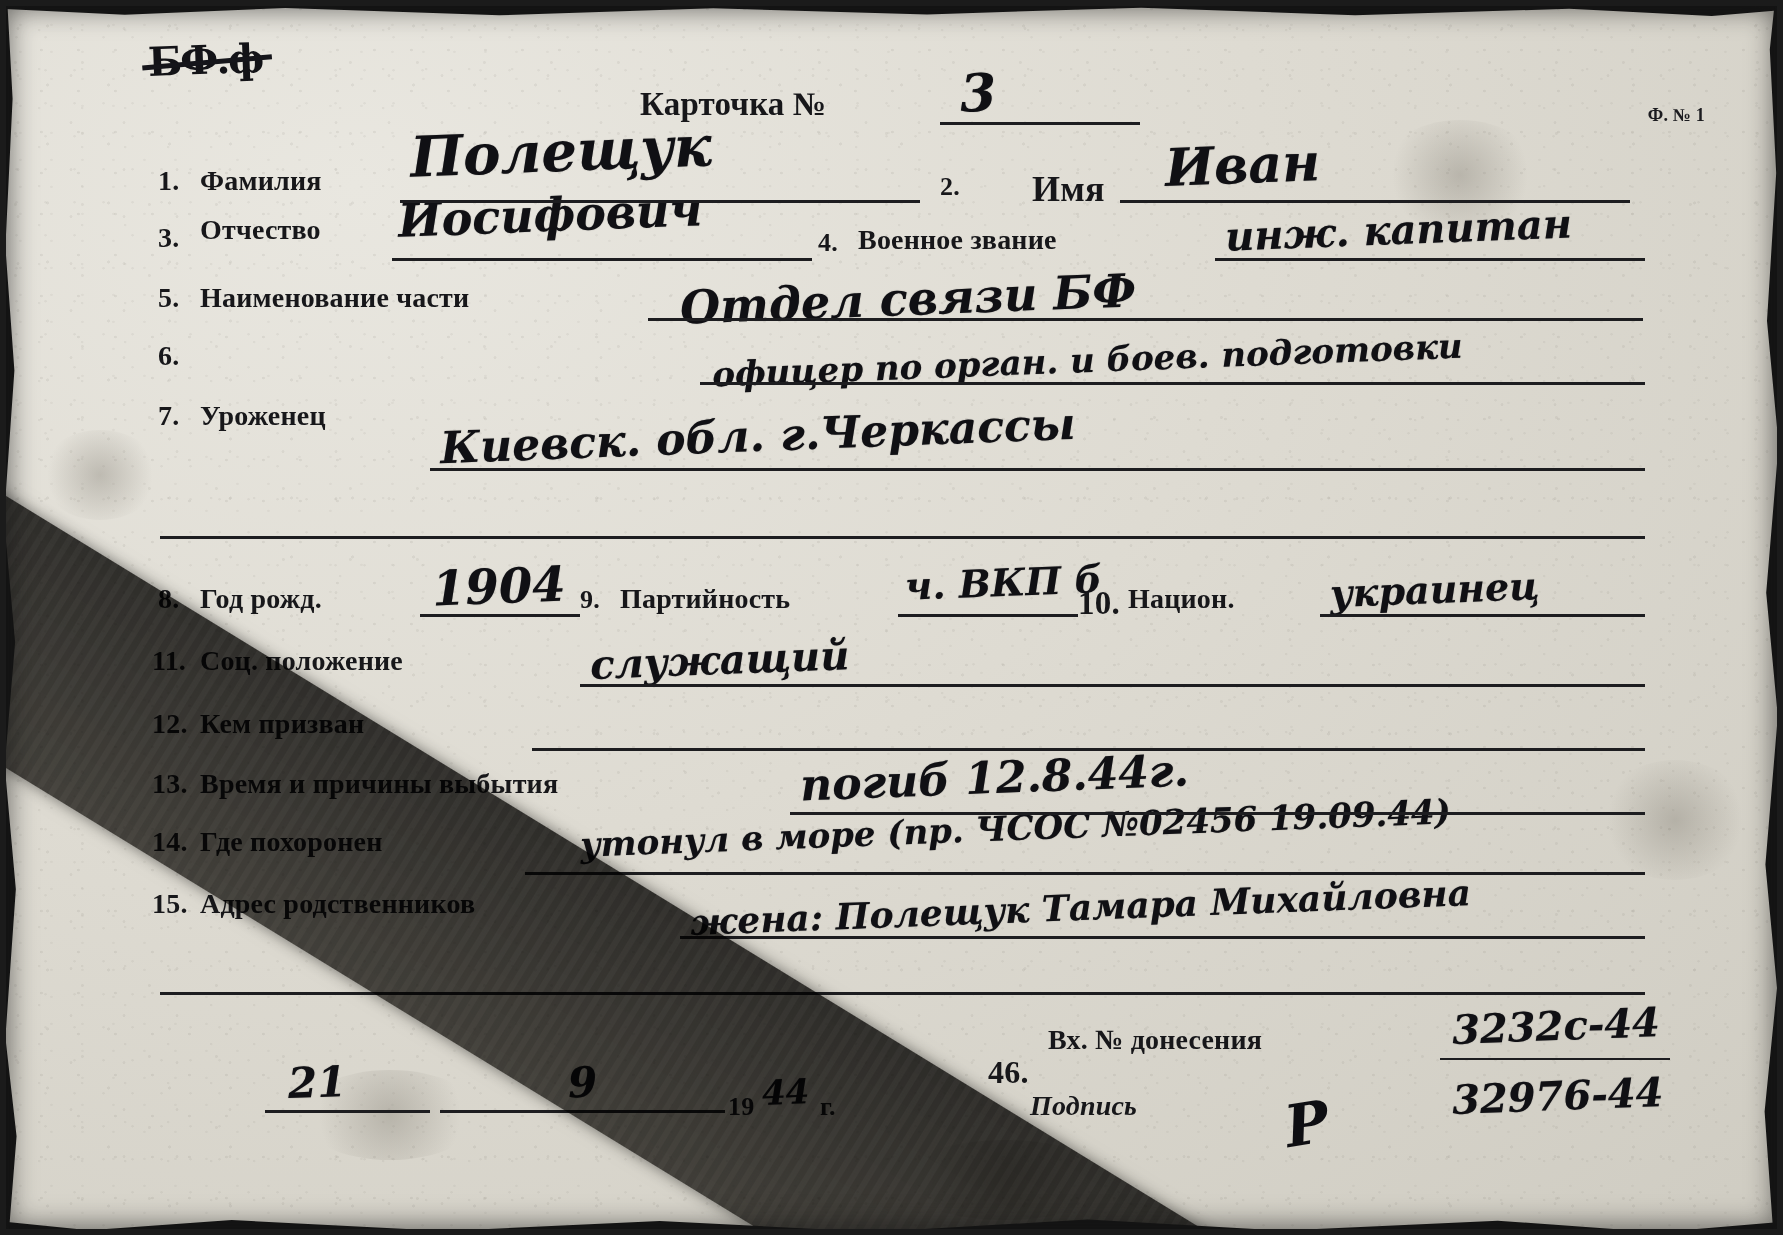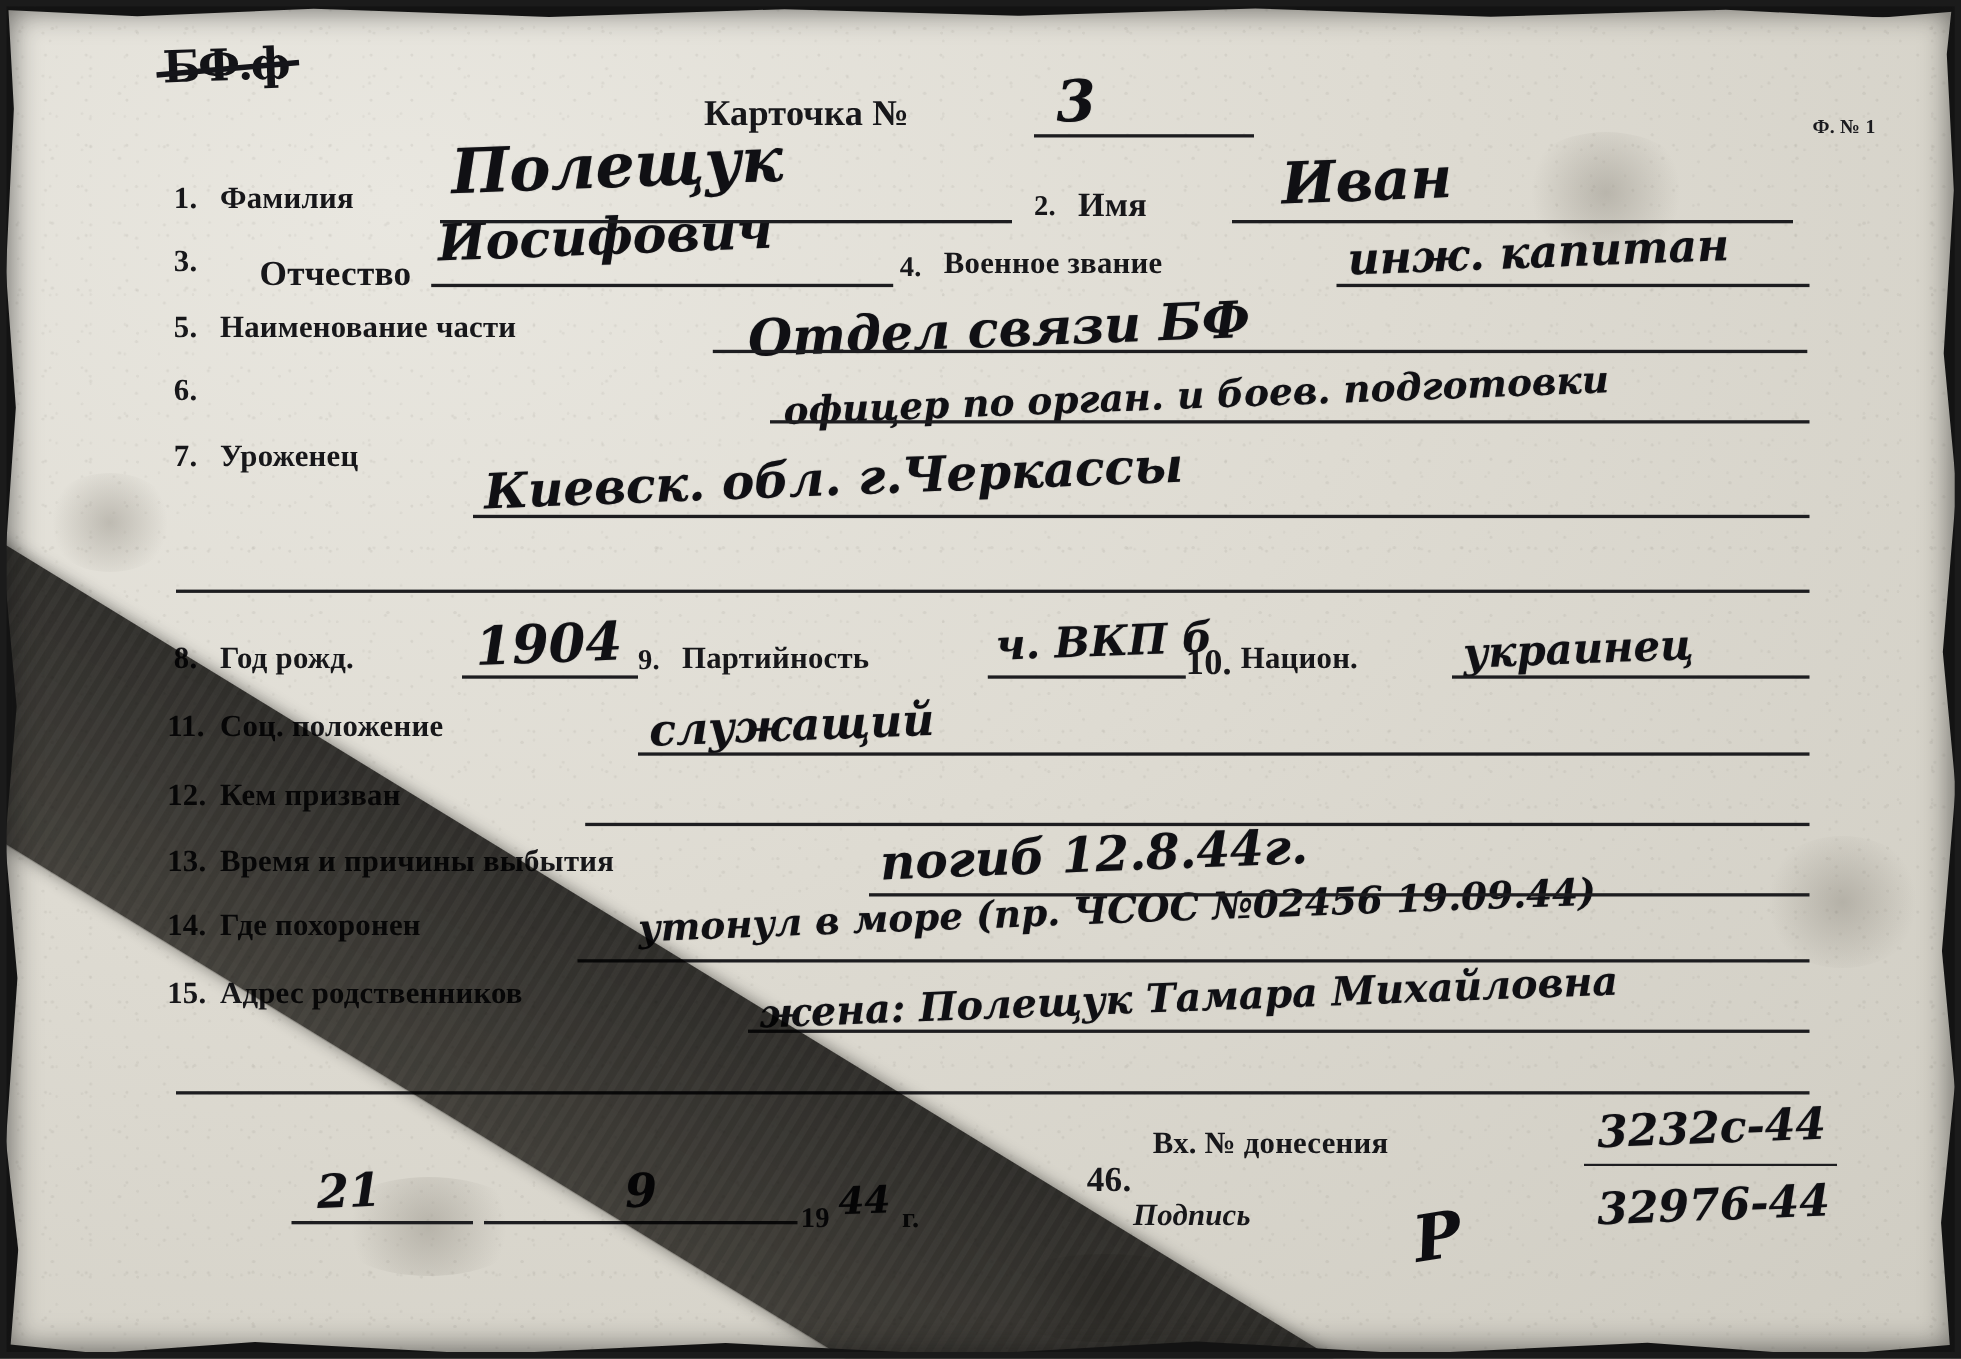--- a/index.html
+++ b/index.html
@@ -206,26 +206,26 @@
     <div id="title" class="printed">Карточка №</div>
     <div id="title-number" class="hand">3</div>
     <div class="rule" style="left:940px; top:122px; width:200px;"></div>
 
     <div class="lbl printed" style="left:158px; top:165px; font-size:28px;">1.</div>
     <div class="lbl printed" style="left:200px; top:165px; font-size:28px;">Фамилия</div>
     <div class="lbl hand" style="left:410px; top:118px; font-size:56px;">Полещук</div>
     <div class="rule" style="left:400px; top:200px; width:520px;"></div>
 
     <div class="lbl printed" style="left:940px; top:172px; font-size:26px;">2.</div>
-    <div class="lbl printed" style="left:980px; top:168px; font-size:31px;text-align:right;">Имя</div>
+    <div class="lbl printed" style="left:1032px; top:168px; font-size:36px;text-align:right;">Имя</div>
     <div class="lbl hand" style="left:1165px; top:134px; font-size:52px;">Иван</div>
     <div class="rule" style="left:1120px; top:200px; width:510px;"></div>
 
     <div class="lbl printed" style="left:158px; top:222px; font-size:28px;">3.</div>
-    <div class="lbl printed" style="left:200px; top:230px; font-size:32px;margin-left:36px;">Отчество</div>
+    <div class="lbl printed" style="left:200px; top:214px; font-size:28px;">Отчество</div>
     <div class="lbl hand" style="left:398px; top:188px; font-size:46px;">Иосифович</div>
     <div class="rule" style="left:392px; top:258px; width:420px;"></div>
 
     <div class="lbl printed" style="left:818px; top:228px; font-size:26px;">4.</div>
     <div class="lbl printed" style="left:858px; top:224px; font-size:28px;">Военное звание</div>
     <div class="lbl hand" style="left:1225px; top:206px; font-size:40px;">инж. капитан</div>
     <div class="rule" style="left:1215px; top:258px; width:430px;"></div>
 
     <div class="lbl printed" style="left:158px; top:282px; font-size:28px;">5.</div>
     <div class="lbl printed" style="left:200px; top:282px; font-size:28px;">Наименование части</div>

